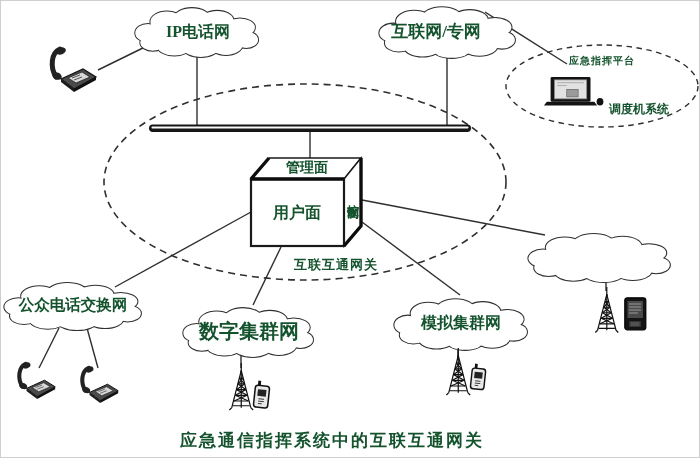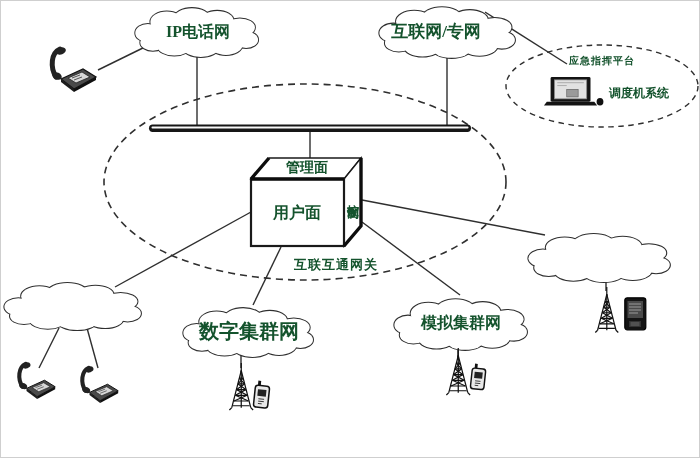--- a/index.html
+++ b/index.html
@@ -136,24 +136,26 @@
     <use href="#radio-shape" transform="translate(252,380) scale(0.95)"></use>
     <use href="#antenna-shape" transform="translate(443,347) scale(0.95)"></use>
     <use href="#radio-shape" transform="translate(469,363) scale(0.9)"></use>
     <use href="#antenna-shape" transform="translate(592,286) scale(0.92)"></use>
     <use href="#mobile-shape" transform="translate(623,296)"></use>
     <use href="#console-shape" transform="translate(542,76) scale(0.95)"></use>
   </svg>
 
   <div class="lbl" style="left:197px;top:31px;font-size:16px;">IP电话网</div>
   <div class="lbl" style="left:435px;top:30px;font-size:17px;">互联网/专网</div>
+  <div class="lbl" style="left:72px;top:304px;font-size:15.5px;">公众电话交换网</div>
   <div class="lbl" style="left:248px;top:330px;font-size:20px;text-align:center;">数字集群网</div>
   <div class="lbl" style="left:460px;top:322px;font-size:16px;">模拟集群网</div>
 
   <div class="lbl light" style="left:306px;top:167px;font-size:14px;">管理面</div>
   <div class="lbl light" style="left:296px;top:212px;font-size:16px;">用户面</div>
   <div class="lbl light vert" style="left:352px;top:196px;font-size:12px;">控制面</div>
   <div class="lbl light" style="left:335px;top:263px;font-size:13px;letter-spacing:1px;">互联互通网关</div>
 
   <div class="lbl light" style="left:601px;top:60px;font-size:10px;letter-spacing:1px;">应急指挥平台</div>
-  <div class="lbl light" style="left:638px;top:92px;font-size:12px;">调度机系统</div>
+  <div class="lbl light" style="left:638px;top:108px;font-size:12px;">调度机系统</div>
 
+  <div class="lbl caption" style="left:331px;top:439px;font-size:17px;font-weight:600;">应急通信指挥系统中的互联互通网关</div>
 </div>
 
 </body></html>

